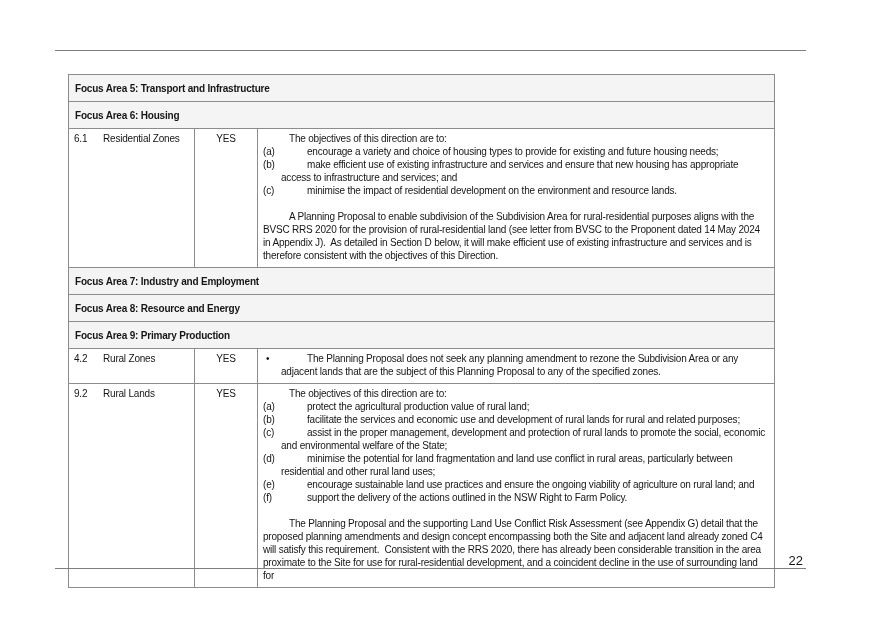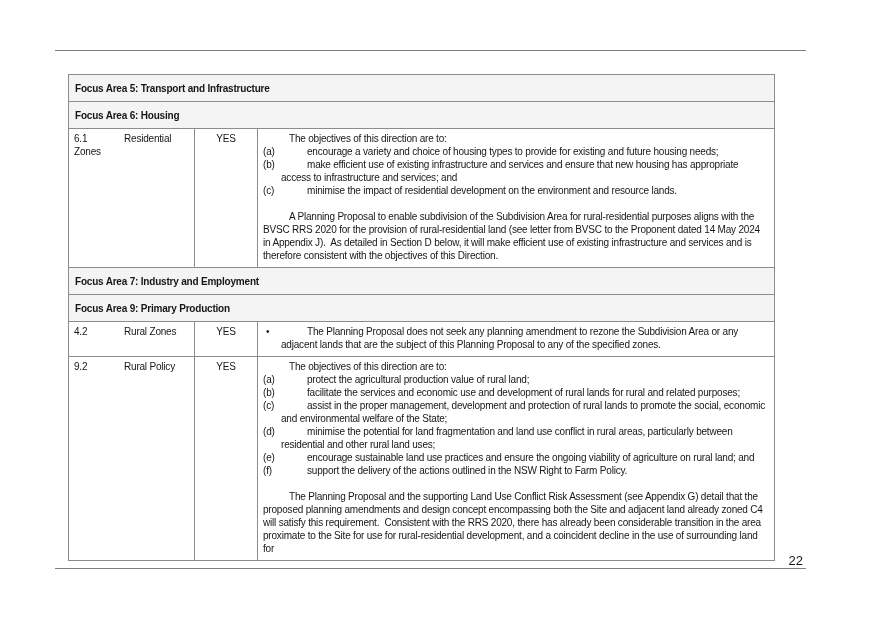--- a/index.html
+++ b/index.html
@@ -60,21 +60,21 @@
     background: #ffffff;
   }
   .cell { padding: 3px 6px 5px 5px; }
   .col-ref  { border-right: 1px solid var(--border-color, #8c8c8c); }
   .col-consistent {
     border-right: 1px solid var(--border-color, #8c8c8c);
     text-align: center;
     padding-left: 2px;
     padding-right: 2px;
   }
-  .ref-num { display: inline-block; width: 50px; }
+  .ref-num { display: inline-block; width: 29px; }
 
   .block { position: relative; padding-left: 18px; }
   .block.plain { padding-left: 0; }
   .block .marker { position: absolute; left: 0; top: 0; }
   .block.bullet .marker { left: 3px; }
   .block-text { white-space: pre-wrap; margin-left: 26px; }
   .spacer { height: 13px; }
 </style>
 </head>
 <body>
@@ -90,30 +90,31 @@
       <div class="cell col-comment">
         <div class="block plain"><span class="block-text">The objectives of this direction are to:</span></div>
         <div class="block lettered"><span class="marker">(a)</span><span class="block-text">encourage a variety and choice of housing types to provide for existing and future housing needs;</span></div>
         <div class="block lettered"><span class="marker">(b)</span><span class="block-text">make efficient use of existing infrastructure and services and ensure that new housing has appropriate access to infrastructure and services; and</span></div>
         <div class="block lettered"><span class="marker">(c)</span><span class="block-text">minimise the impact of residential development on the environment and resource lands.</span></div>
         <div class="spacer"></div>
         <div class="block plain"><span class="block-text">A Planning Proposal to enable subdivision of the Subdivision Area for rural-residential purposes aligns with the BVSC RRS 2020 for the provision of rural-residential land (see letter from BVSC to the Proponent dated 14 May 2024 in Appendix J).  As detailed in Section D below, it will make efficient use of existing infrastructure and services and is therefore consistent with the objectives of this Direction.</span></div>
       </div>
     </div>
     <div class="row section-row"><span class="section-label">Focus Area 7: Industry and Employment</span></div>
+    <div class="row section-row"><span class="section-label">Focus Area 8: Resource and Energy</span></div>
     <div class="row section-row"><span class="section-label">Focus Area 9: Primary Production</span></div>
     <div class="row item-row">
       <div class="cell col-ref"><span class="ref-num">4.2</span><span class="ref-label">Rural Zones</span></div>
       <div class="cell col-consistent">YES</div>
       <div class="cell col-comment">
         <div class="block bullet"><span class="marker">•</span><span class="block-text">The Planning Proposal does not seek any planning amendment to rezone the Subdivision Area or any adjacent lands that are the subject of this Planning Proposal to any of the specified zones.</span></div>
       </div>
     </div>
     <div class="row item-row">
-      <div class="cell col-ref"><span class="ref-num">9.2</span><span class="ref-label">Rural Policy</span></div>
+      <div class="cell col-ref"><span class="ref-num">9.2</span><span class="ref-label">Rural Lands</span></div>
       <div class="cell col-consistent">YES</div>
       <div class="cell col-comment">
         <div class="block plain"><span class="block-text">The objectives of this direction are to:</span></div>
         <div class="block lettered"><span class="marker">(a)</span><span class="block-text">protect the agricultural production value of rural land;</span></div>
         <div class="block lettered"><span class="marker">(b)</span><span class="block-text">facilitate the services and economic use and development of rural lands for rural and related purposes;</span></div>
         <div class="block lettered"><span class="marker">(c)</span><span class="block-text">assist in the proper management, development and protection of rural lands to promote the social, economic and environmental welfare of the State;</span></div>
         <div class="block lettered"><span class="marker">(d)</span><span class="block-text">minimise the potential for land fragmentation and land use conflict in rural areas, particularly between residential and other rural land uses;</span></div>
         <div class="block lettered"><span class="marker">(e)</span><span class="block-text">encourage sustainable land use practices and ensure the ongoing viability of agriculture on rural land; and</span></div>
         <div class="block lettered"><span class="marker">(f)</span><span class="block-text">support the delivery of the actions outlined in the NSW Right to Farm Policy.</span></div>
         <div class="spacer"></div>

